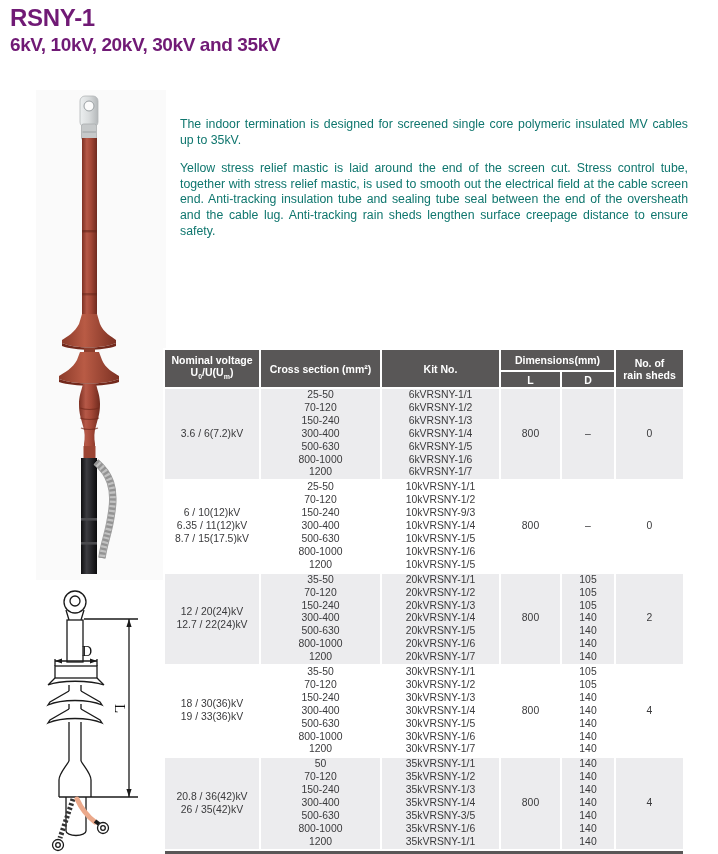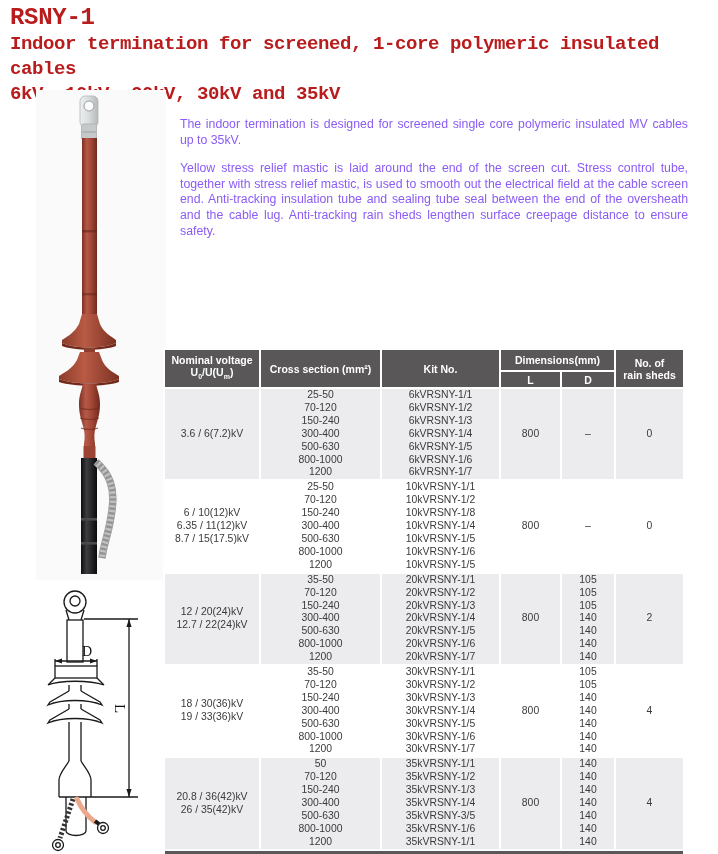--- a/index.html
+++ b/index.html
@@ -5,21 +5,21 @@
   html,body{margin:0;padding:0;background:#fff;}
   .page{position:relative;width:718px;height:854px;background:#ffffff;overflow:hidden;
         font-family:"Liberation Sans",sans-serif;}
 
   
   .hdr{position:absolute;left:10px;top:4px;width:700px;color:#1289ca;}
   .hdr h1{margin:0;font-size:24px;line-height:28px;font-weight:bold;letter-spacing:-0.3px;}
   .hdr .sub{margin:0;font-size:19px;line-height:25px;font-weight:bold;letter-spacing:-0.4px;}
 
   
-  .desc{position:absolute;left:180px;top:117px;width:508px;color:#8b5cf6;
+  .desc{position:absolute;left:180px;top:117px;width:508px;color:#0f766e;
         font-size:12.3px;line-height:15.6px;text-align:justify;}
   .desc p{margin:0 0 13px 0;}
 
   
   .photo{position:absolute;left:36px;top:90px;}
   .diagram{position:absolute;left:12px;top:588px;}
 
   
   table.spec{position:absolute;left:163px;top:348px;width:520px;border-collapse:collapse;
              table-layout:fixed;}
@@ -35,23 +35,22 @@
   tr.g-gray{background:#ececee;}
   tr.g-white{background:#ffffff;}
   .stack{display:inline-block;text-align:center;}
   td.bottom-bar{border:none;border-top:2px solid #fff;background:#595757;height:5px;padding:0;}
 </style>
 </head>
 <body>
 
 <div class="page">
 
-  <div class="hdr" style="color: #b91c1c; font-family: Liberation Mono, monospace;">
+  <div class="hdr" style="color: #701a75;">
     <h1>RSNY-1</h1>
-    <div class="sub">Indoor termination for screened, 1-core polymeric insulated cables</div>
     <div class="sub">6kV, 10kV, 20kV, 30kV and 35kV</div>
   </div>
 
   <div class="desc">
     <p>The indoor termination is designed for screened single core polymeric insulated MV cables up to 35kV.</p>
     <p>Yellow stress relief mastic is laid around the end of the screen cut. Stress control tube, together with stress relief mastic, is used to smooth out the electrical field at the cable screen end. Anti-tracking insulation tube and sealing tube seal between the end of the oversheath and the cable lug. Anti-tracking rain sheds lengthen surface creepage distance to ensure safety.</p>
   </div>
 
   <svg class="photo" width="130" height="490" viewBox="0 0 130 490">
     <defs>
@@ -251,21 +250,21 @@
               <div>300-400</div>
               <div>500-630</div>
               <div>800-1000</div>
               <div>1200</div>
             </div>
           </td>
           <td>
             <div>
               <div>10kVRSNY-1/1</div>
               <div>10kVRSNY-1/2</div>
-              <div>10kVRSNY-1/8</div>
+              <div>10kVRSNY-9/3</div>
               <div>10kVRSNY-1/4</div>
               <div>10kVRSNY-1/5</div>
               <div>10kVRSNY-1/6</div>
               <div>10kVRSNY-1/5</div>
             </div>
           </td>
           <td>800</td>
           <td>–</td>
           <td>0</td>
         </tr>

